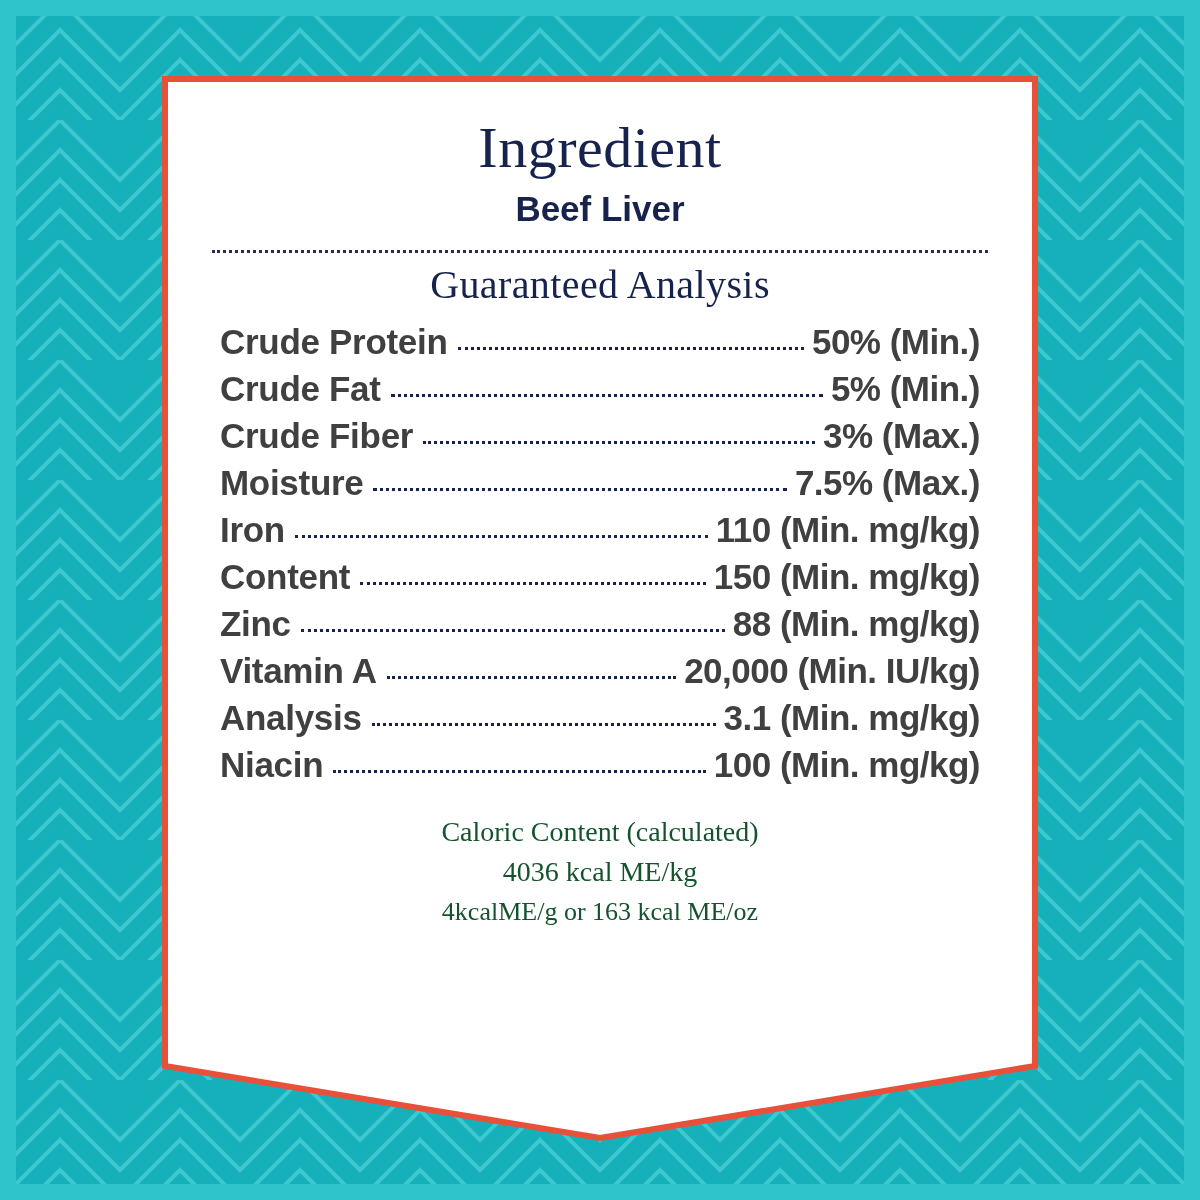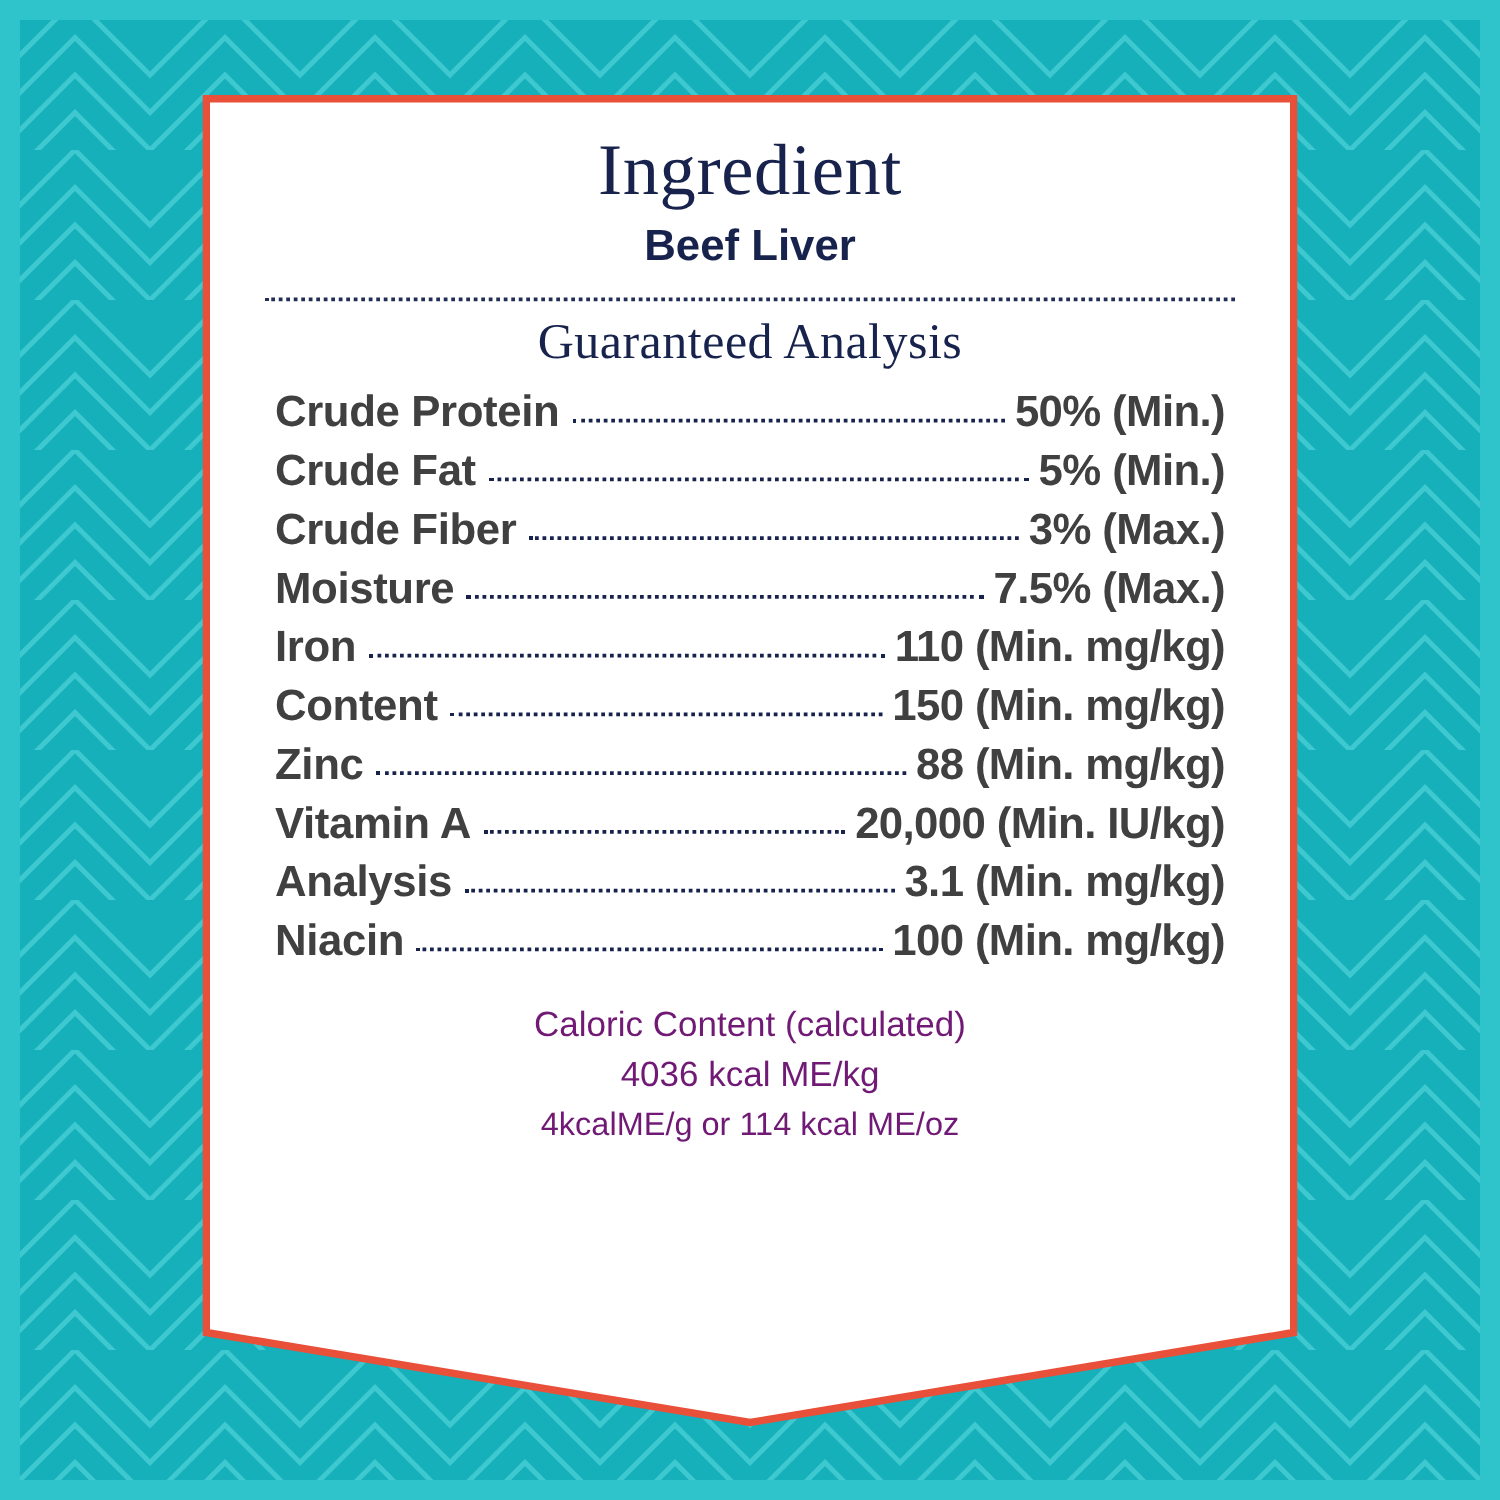--- a/index.html
+++ b/index.html
@@ -40,21 +40,21 @@
     width: 876px;
     height: 1068px;
   }
   #label-shape {
     position: absolute;
     inset: 0;
   }
   #label-content {
     position: absolute;
     left: 0;
-    top: 4px;
+    top: 16px;
     width: 876px;
     box-sizing: border-box;
     padding: 26px 44px 0 44px;
     color: #17234d;
   }
 
   
   .title {
     font-family: "Liberation Serif", serif;
     font-size: 58px;
@@ -114,21 +114,22 @@
   }
   .row .value {
     flex: 0 0 auto;
     letter-spacing: -0.5px;
   }
 
   
   #caloric-block {
     text-align: center;
     margin-top: 24px;
-    color: #701a75;
+    color: #14532d;
+    font-family: Liberation Serif, serif;
   }
   #caloric-block .cal-line {
     font-size: 28px;
     line-height: 1.45;
     font-weight: normal;
   }
   #caloric-block .cal-line.small {
     font-size: 26px;
   }
 </style>
@@ -224,16 +225,16 @@
         <span class="nutrient">Niacin</span>
         <span class="leader"></span>
         <span class="value">100 (Min. mg/kg)</span>
       </div>
 
     </div>
 
     <div id="caloric-block">
       <div class="cal-line">Caloric Content (calculated)</div>
       <div class="cal-line">4036 kcal ME/kg</div>
-      <div class="cal-line small">4kcalME/g or 114 kcal ME/oz</div>
+      <div class="cal-line small">4kcalME/g or 163 kcal ME/oz</div>
     </div>
   </div>
 </div>
 
 </body></html>

